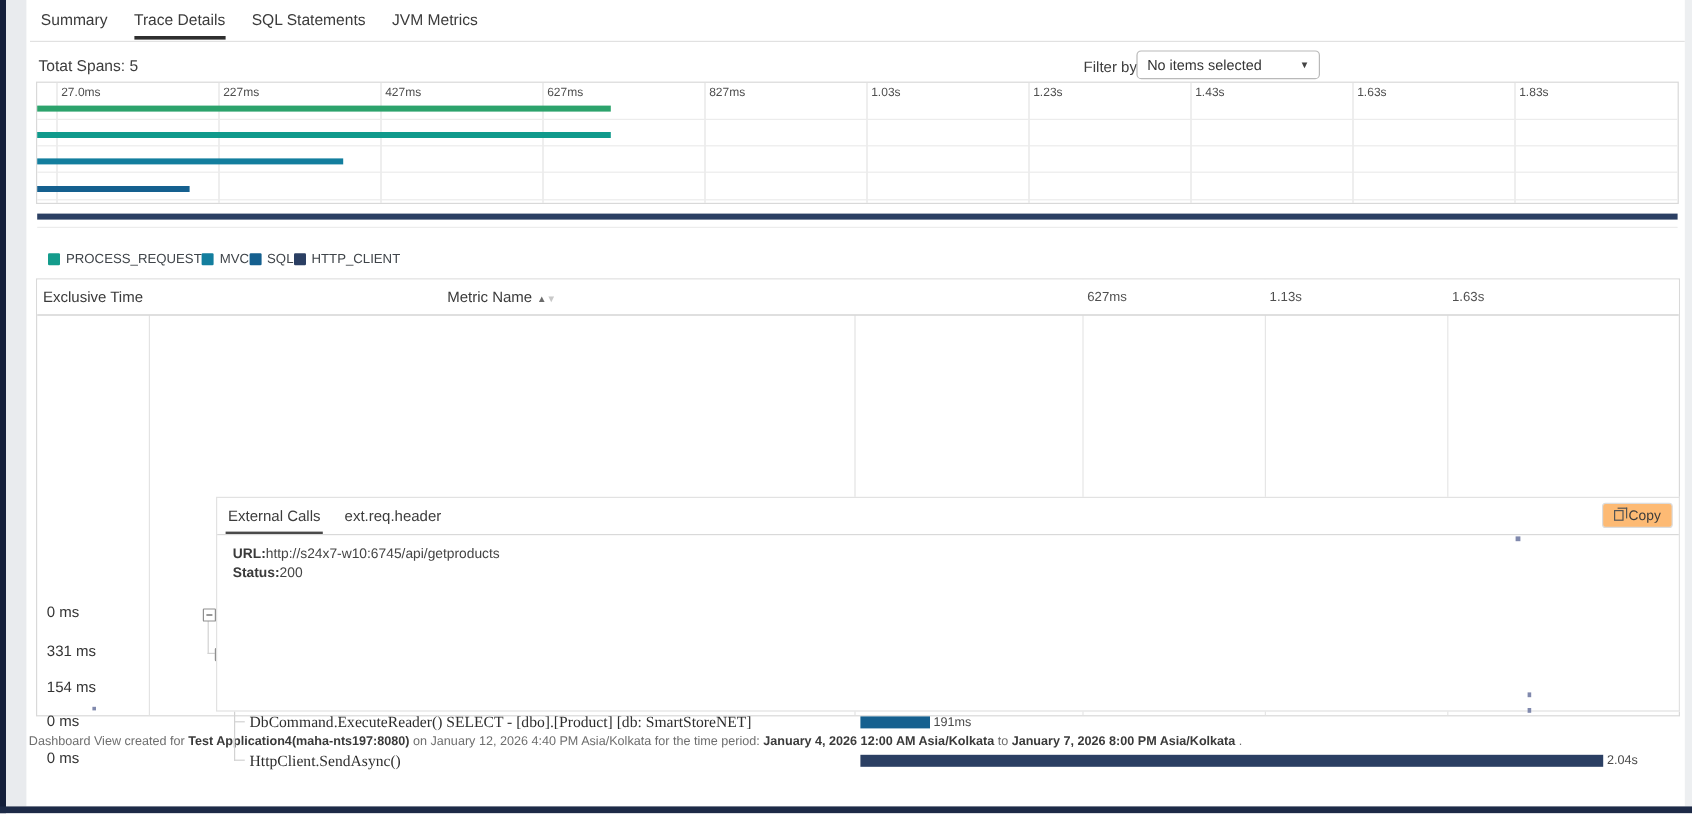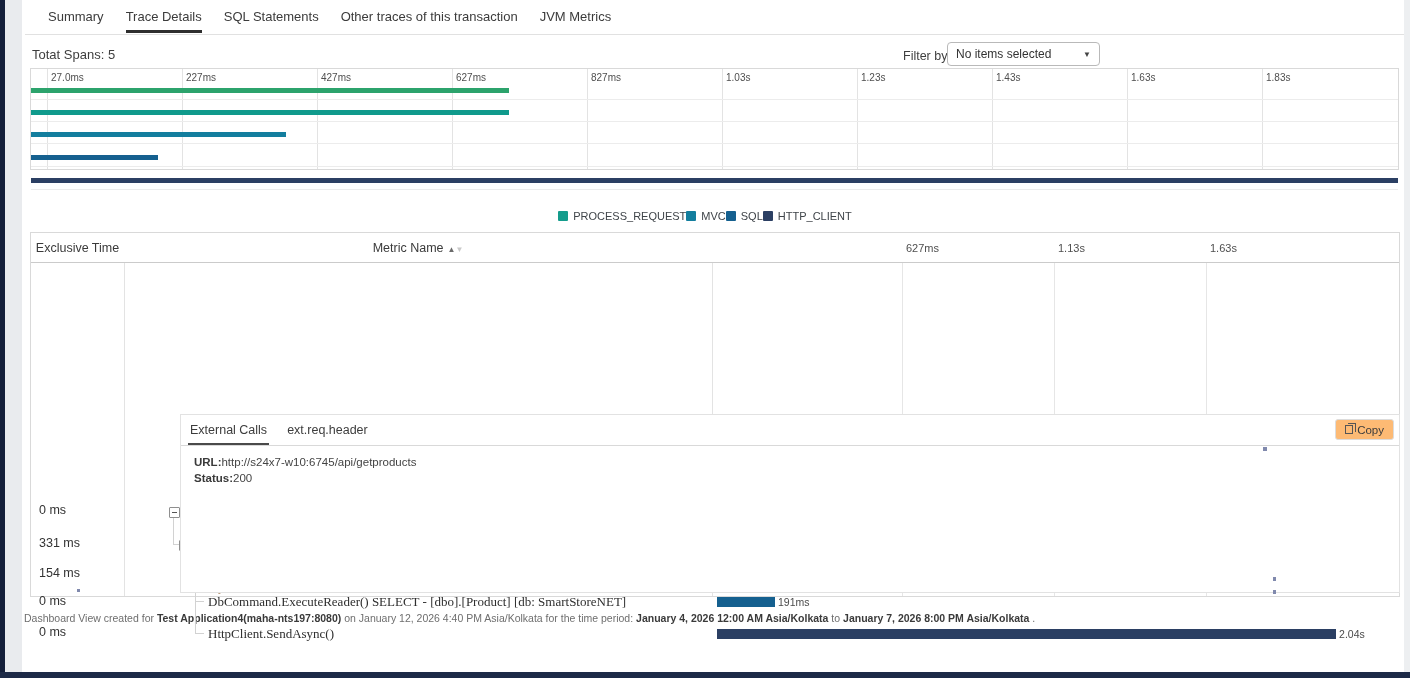--- a/index.html
+++ b/index.html
@@ -7,21 +7,21 @@
   body { font-family:"Liberation Sans", sans-serif; }
   .page { position:relative; width:1410px; height:678px; background:#fff; overflow:hidden; }
 
   
   .strip-left-dark   { position:absolute; left:0; top:0; width:5px; height:678px; background:#141f3a; z-index:30; }
   .strip-left-grey   { position:absolute; left:5px; top:0; width:17px; height:672px; background:#e9ebee; z-index:5; }
   .strip-right-grey  { position:absolute; left:1404px; top:0; width:6px; height:672px; background:#edeff1; z-index:5; }
   .strip-bottom-dark { position:absolute; left:0; top:672px; width:1410px; height:6px; background:#1d2a47; z-index:30; }
 
   
-  .tabbar { position:absolute; left:48px; top:9px; display:flex; gap:22px; font-size:13px; color:#3b3b3b; }
+  .tabbar { position:absolute; left:34px; top:9px; display:flex; gap:22px; font-size:13px; color:#3b3b3b; }
   .tab { padding-bottom:6px; cursor:pointer; white-space:nowrap; }
   .tab.active { border-bottom:3px solid #2e2e2e; }
   .tabbar-divider { position:absolute; left:25px; top:34px; width:1379px; height:1px; background:#e1e1e1; }
 
   
   .total-spans { position:absolute; left:32px; top:47px; font-size:13px; color:#3e3e3e; }
   .filter-label { position:absolute; left:903px; top:49px; font-size:12.5px; color:#3e3e3e; }
   .filter-select { position:absolute; left:947px; top:42px; width:153px; height:24px; border:1px solid #b9b9b9;
     border-radius:4px; background:#fff; font-size:12px; color:#333; display:flex; align-items:center;
     padding:0 8px; justify-content:space-between; cursor:pointer; }
@@ -37,21 +37,21 @@
   .tl-grid.g5{left:691px}.tl-grid.g6{left:826px}.tl-grid.g7{left:961px}.tl-grid.g8{left:1096px}.tl-grid.g9{left:1231px}
   .tl-tick { position:absolute; top:3px; font-size:10px; color:#4f4f4f; }
   .tl-tick.t0{left:20px}.tl-tick.t1{left:155px}.tl-tick.t2{left:290px}.tl-tick.t3{left:425px}.tl-tick.t4{left:560px}
   .tl-tick.t5{left:695px}.tl-tick.t6{left:830px}.tl-tick.t7{left:965px}.tl-tick.t8{left:1100px}.tl-tick.t9{left:1235px}
   .tl-hline { position:absolute; left:0; right:0; height:1px; background:#ececec; }
   .tl-hline.h0{top:30px}.tl-hline.h1{top:52px}.tl-hline.h2{top:74px}.tl-hline.h3{top:97px}.tl-hline.h4{top:120px}
   .tl-bar { position:absolute; left:0; height:5px; }
   .tl-bar.b0{top:19px}.tl-bar.b1{top:41px}.tl-bar.b2{top:63px}.tl-bar.b3{top:86px}.tl-bar.b4{top:109px}
 
   
-  .legend { position:absolute; left:0; top:210px; width:1410px; display:flex; justify-content:center; gap:0; }
+  .legend { position:absolute; left:0; top:210px; width:1410px; display:flex; justify-content:flex-start; gap:0;padding-left:40px; }
   .legend-item { display:flex; align-items:center; gap:5px; font-size:11px; color:#3f4449; }
   .legend-swatch { width:10px; height:10px; border-radius:1px; display:inline-block; }
 
   
   .trace-table { position:absolute; left:30px; top:232px; width:1370px; height:365px; border:1px solid #d9d9d9; background:#fff; }
   .th-row { position:absolute; left:0; top:0; width:100%; height:30px; border-bottom:1px solid #cbcbcb; background:#fff; z-index:3; }
   .th-excl { position:absolute; left:0; top:0; width:93px; height:30px; line-height:30px; text-align:center; font-size:12.5px; color:#3a3a3a; }
   .th-metric { position:absolute; left:93px; top:0; width:588px; height:30px; line-height:30px; text-align:center; font-size:12.5px; color:#3a3a3a; }
   .sort-up { font-size:8px; color:#6b6b6b; margin-left:4px; cursor:pointer; }
   .sort-down { font-size:8px; color:#c9c9c9; cursor:pointer; }
@@ -120,21 +120,20 @@
 
   <div class="strip-left-dark"></div>
   <div class="strip-left-grey"></div>
   <div class="strip-right-grey"></div>
   <div class="strip-bottom-dark"></div>
 
   <div class="tabbar">
     <div class="tab">Summary</div>
     <div class="tab active">Trace Details</div>
     <div class="tab">SQL Statements</div>
-    <div class="tab">Other traces of this transaction</div>
     <div class="tab">JVM Metrics</div>
   </div>
   <div class="tabbar-divider"></div>
 
   <div class="total-spans">Totat Spans: 5</div>
   <div class="filter-label">Filter by</div>
   <div class="filter-select">
     <span>No items selected</span>
     <span class="filter-caret">▼</span>
   </div>

